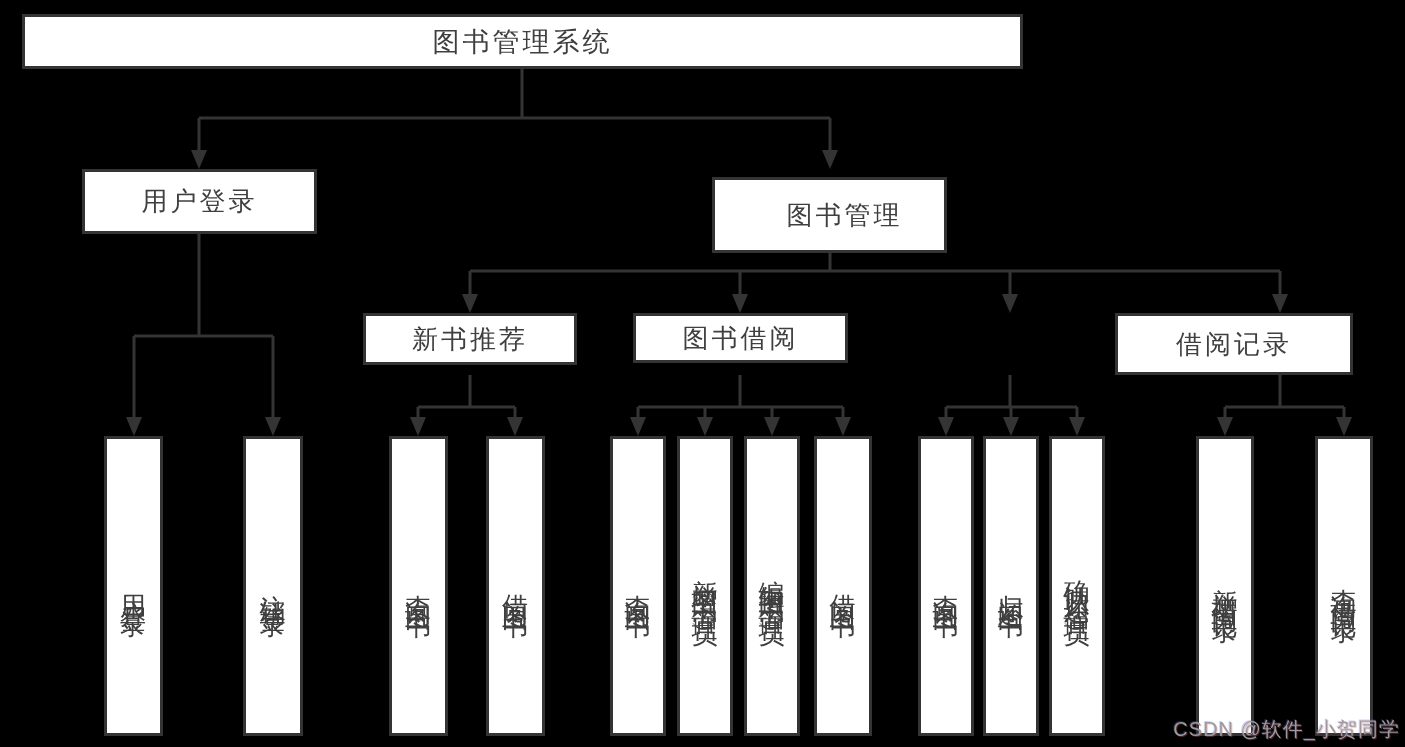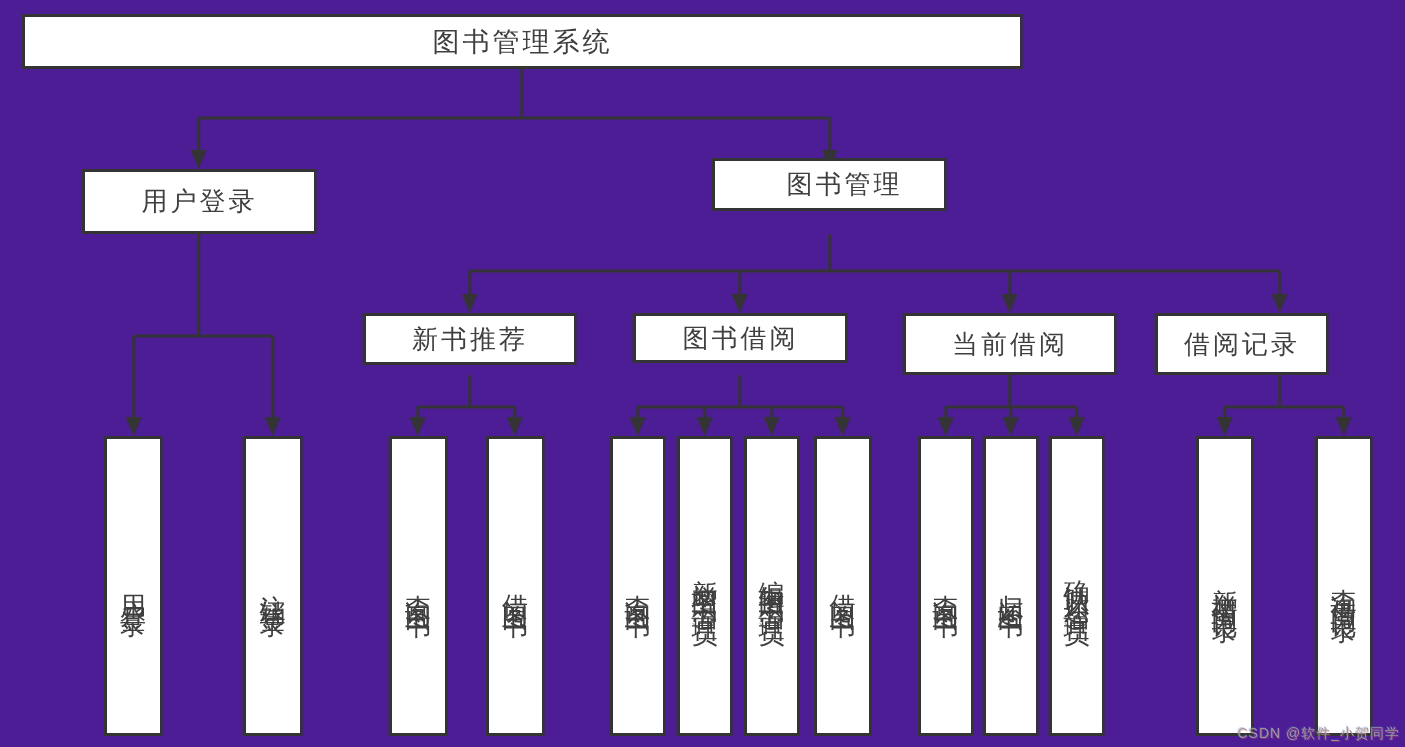--- a/index.html
+++ b/index.html
@@ -4,21 +4,21 @@
 <style>
   html, body {
     margin: 0;
     padding: 0;
     background: #ffffff;
   }
   .canvas {
     position: relative;
     width: 1405px;
     height: 747px;
-    background: #4c1d95;
+    background: #000000;
     font-family: "Liberation Sans", "DejaVu Sans", sans-serif;
     overflow: hidden;
   }
   svg.wires {
     position: absolute;
     left: 0;
     top: 0;
     width: 1405px;
     height: 747px;
   }
@@ -51,21 +51,21 @@
     text-orientation: mixed;
     font-size: 26px;
     letter-spacing: 6px;
     line-height: 1;
     color: #3f3f3f;
   }
   .watermark {
     position: absolute;
     right: 5px;
     bottom: 4px;
-    font-size: 14px;
+    font-size: 20px;
     color: #9b9b9b;
     letter-spacing: 1px;
     text-shadow: 1px 1px 0 rgba(230, 90, 90, 0.35), -1px -1px 0 rgba(90, 120, 230, 0.30);
     white-space: nowrap;
   }
 </style>
 </head>
 <body>
 
 <div class="canvas">
@@ -99,26 +99,25 @@
       <polygon points="1003,417 1019,417 1011,436"></polygon>
       <polygon points="1069,417 1085,417 1077,436"></polygon>
       <polygon points="1217,417 1233,417 1225,436"></polygon>
       <polygon points="1336,417 1352,417 1344,436"></polygon>
     </g>
   </svg>
 
   <div class="node h-lg" style="left:22px; top:14px; width:1001px; height:55px;">图书管理系统</div>
 
   <div class="node" style="left:82px; top:169px; width:235px; height:65px;">用户登录</div>
-  <div class="node" style="left:712px; top:158px; width:235px; height:53px;padding-left:30px;">图书管理</div>
+  <div class="node" style="left:712px; top:177px; width:235px; height:76px;padding-left:30px;">图书管理</div>
 
   <div class="node" style="left:363px; top:313px; width:214px; height:52px;">新书推荐</div>
   <div class="node" style="left:633px; top:313px; width:215px; height:50px;">图书借阅</div>
-  <div class="node" style="left:903px; top:313px; width:214px; height:62px;">当前借阅</div>
-  <div class="node" style="left:1155px; top:313px; width:174px; height:62px;">借阅记录</div>
+  <div class="node" style="left:1115px; top:313px; width:238px; height:62px;">借阅记录</div>
 
   <div class="leaf" style="left:104px; top:436px; width:59px; height:300px;">
     <span>用户登录</span>
   </div>
   <div class="leaf" style="left:243px; top:436px; width:60px; height:300px;">
     <span>注销登录</span>
   </div>
 
   <div class="leaf" style="left:389px; top:436px; width:59px; height:300px;">
     <span>查询图书</span>

